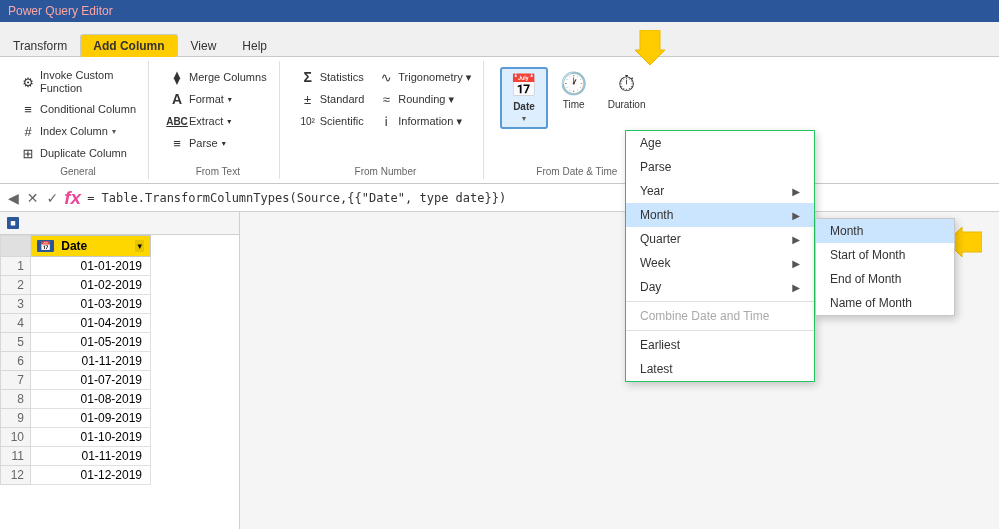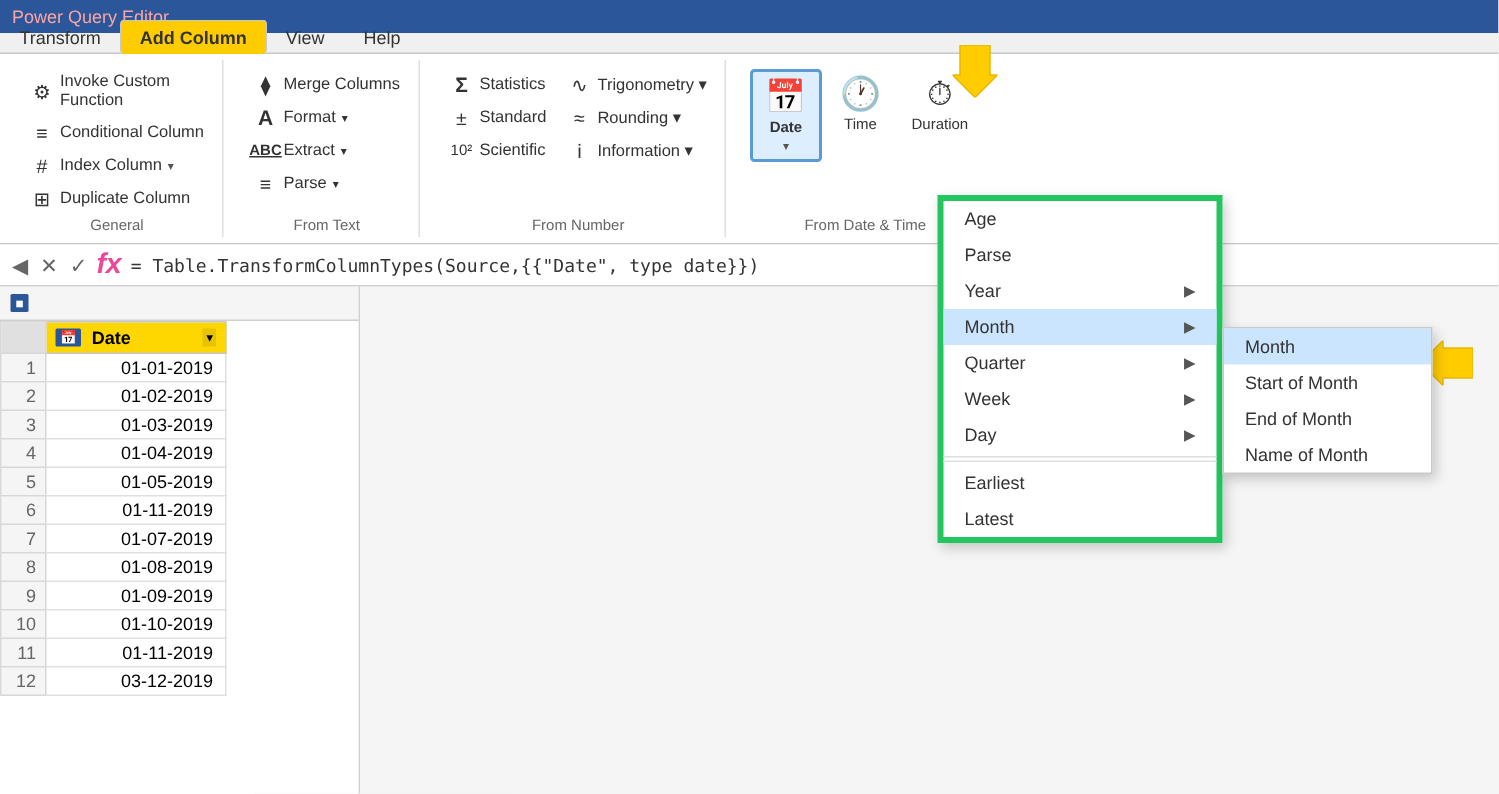--- a/index.html
+++ b/index.html
@@ -22,20 +22,21 @@
       display: flex;
       align-items: center;
     }
 
     .ribbon-tabs {
       display: flex;
       background: #f0f0f0;
       border-bottom: 1px solid #c8c8c8;
       height: 14px;
       align-items: flex-end;
+      margin-top: 21px;
     }
 
     .ribbon-tab {
       padding: 4px 12px;
       cursor: pointer;
       font-size: 12px;
       color: #333;
       border: 1px solid transparent;
       border-bottom: none;
       position: relative;
@@ -242,21 +243,21 @@
       display: flex;
       align-items: center;
       padding: 2px 4px;
       gap: 2px;
     }
 
     
     .context-menu {
       position: absolute;
       background: white;
-      border: 4px solid #22c55e;
+      border: 1px solid #22c55e;
       box-shadow: 2px 3px 8px rgba(0,0,0,0.2);
       min-width: 180px;
       z-index: 100;
     }
 
     .context-menu-item {
       padding: 5px 14px;
       cursor: pointer;
       display: flex;
       align-items: center;
@@ -517,21 +518,21 @@
             <tr>
               <td class="row-header">10</td>
               <td>01-10-2019</td>
             </tr>
             <tr>
               <td class="row-header">11</td>
               <td>01-11-2019</td>
             </tr>
             <tr>
               <td class="row-header">12</td>
-              <td>03-12-2019</td>
+              <td>01-12-2019</td>
             </tr>
           </tbody>
       </table>
     </div>
   </div>
 
   <div style="flex:1; background:#f5f5f5;"></div>
 
 </div>
 
@@ -568,20 +569,23 @@
   </div>
   <div class="context-menu-item">
     <span>Week</span>
     <span class="submenu-arrow">▶</span>
   </div>
   <div class="context-menu-item">
     <span>Day</span>
     <span class="submenu-arrow">▶</span>
   </div>
   <div class="context-menu-separator"></div>
+  <div class="context-menu-item disabled">
+    <span>Combine Date and Time</span>
+  </div>
   <div class="context-menu-separator"></div>
   <div class="context-menu-item">
     <span>Earliest</span>
   </div>
   <div class="context-menu-item">
     <span>Latest</span>
   </div>
 </div>
 
 <div class="submenu" style="position:absolute; left:815px; top:218px; width:140px;">

